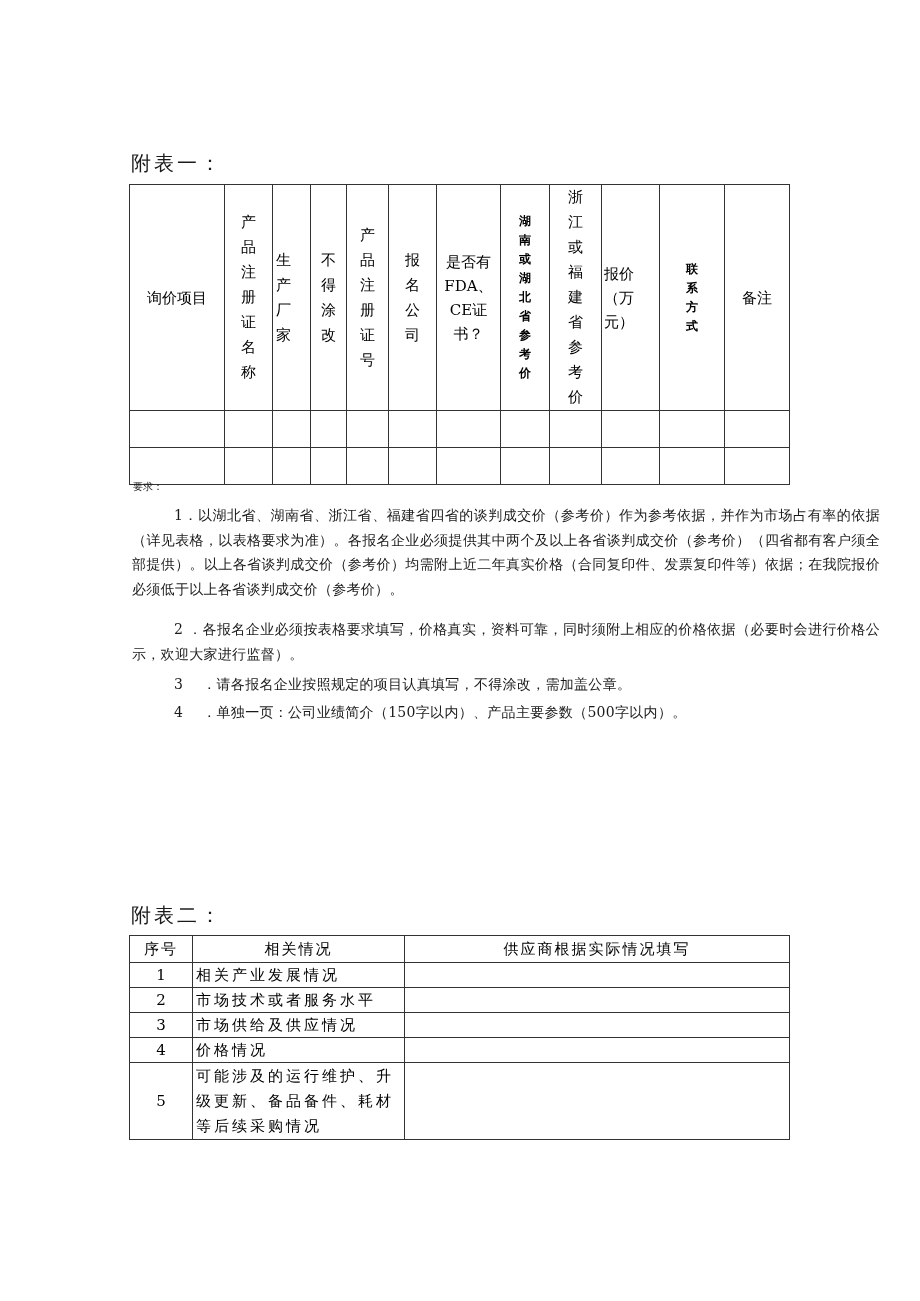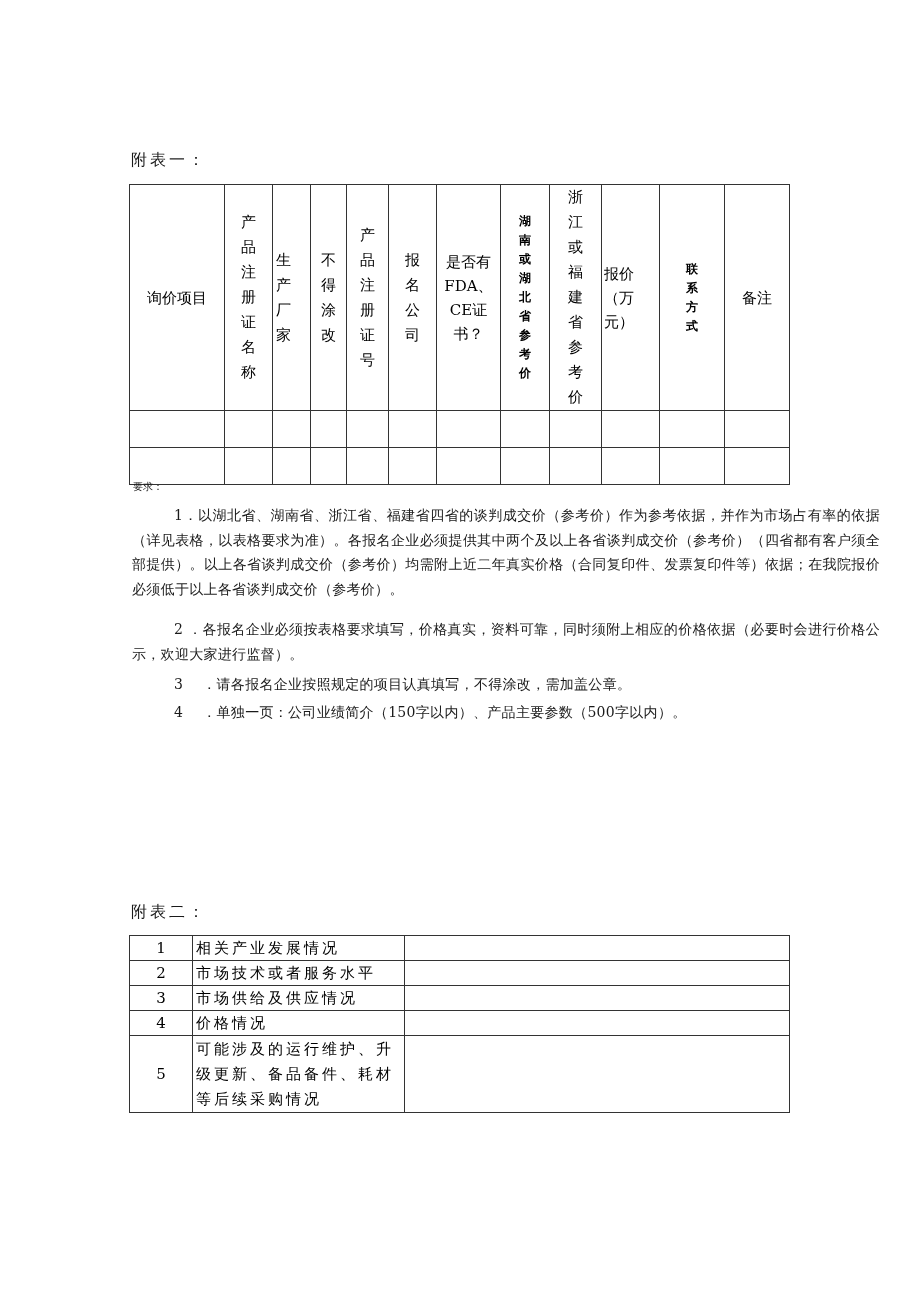--- a/index.html
+++ b/index.html
@@ -2,21 +2,21 @@
 <html><head>
   <meta charset="utf-8">
   <style>
     html, body { margin: 0; padding: 0; background: #ffffff; }
     body {
       width: 920px; height: 1301px; position: relative; overflow: hidden;
       font-family: "DejaVu Serif", "Liberation Serif", serif;
       color: #1a1a1a;
     }
     .caption {
-      position: absolute; left: 131px; font-size: 16px; letter-spacing: 3px;
+      position: absolute; left: 131px; font-size: 20px; letter-spacing: 3px;
     }
     table { border-collapse: collapse; position: absolute; table-layout: fixed; }
     td { border: 1.3px solid #333; padding: 0; text-align: center; vertical-align: middle; font-size: 15px; color: #000000; }
     .vtext { display: inline-block; width: 1em; line-height: 25px; word-break: break-all; }
     .vtext.bold { font-weight: bold; line-height: 19px; font-size: 12px; }
     .ht { line-height: 24px; }
     #t1 { left: 129px; top: 184px; width: 660px; }
     #t1 tr.hdr td { height: 219px; }
     #t1 tr.data td { height: 36px; }
     .req-label { position: absolute; left: 133px; top: 480px; font-size: 10px; }
@@ -108,20 +108,25 @@
 
 <div class="caption" style="top:902px;">附表二：</div>
 
 <table id="t2">
   <colgroup>
       <col style="width:63px">
       <col style="width:212px">
       <col style="width:385px">
     </colgroup>
   <tbody>
+      <tr class="hdr">
+    <td>序号</td>
+    <td>相关情况</td>
+    <td>供应商根据实际情况填写</td>
+  </tr>
   <tr>
     <td>1</td>
     <td class="left">相关产业发展情况</td>
     <td></td>
   </tr>
   <tr>
     <td>2</td>
     <td class="left">市场技术或者服务水平</td>
     <td></td>
   </tr>

